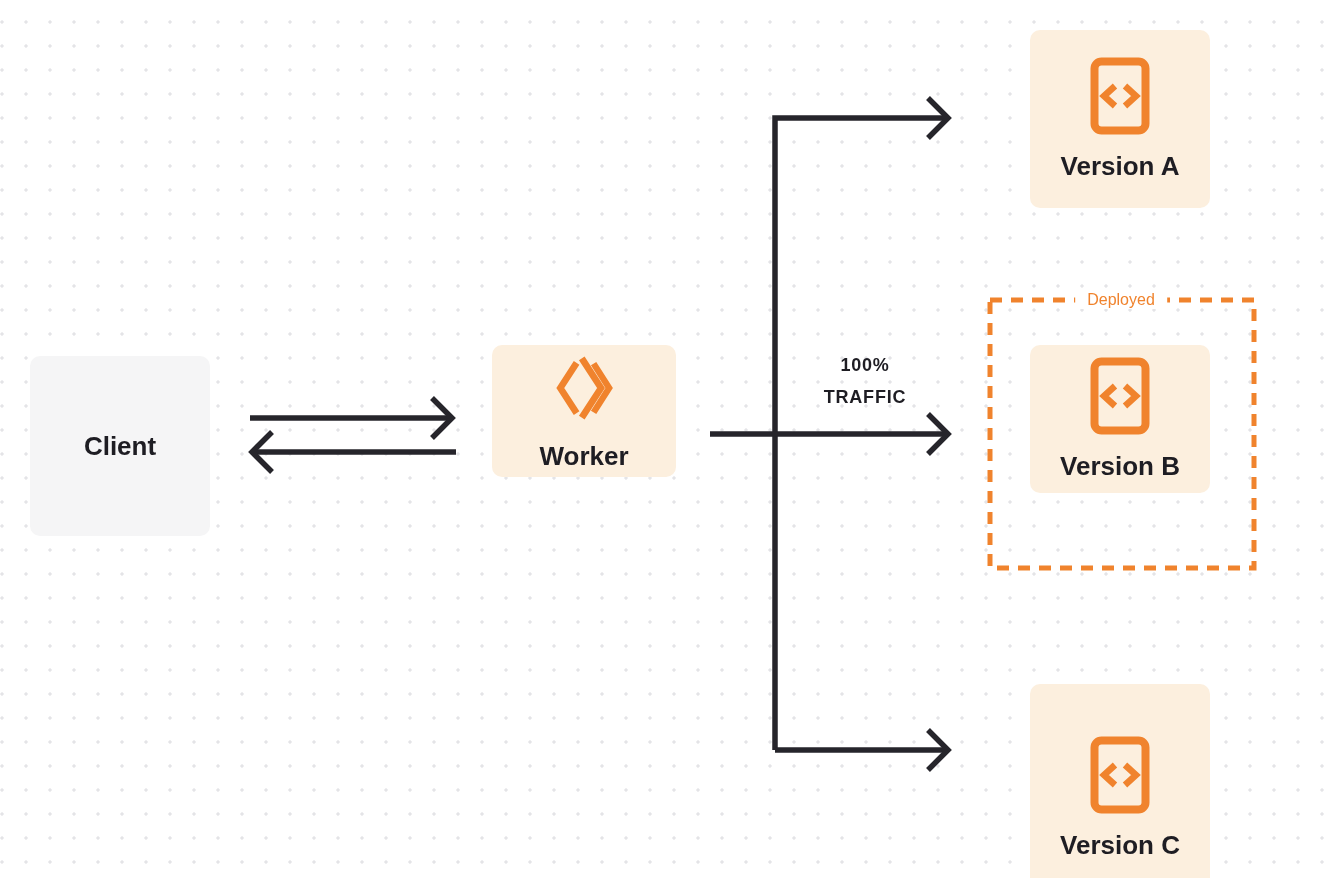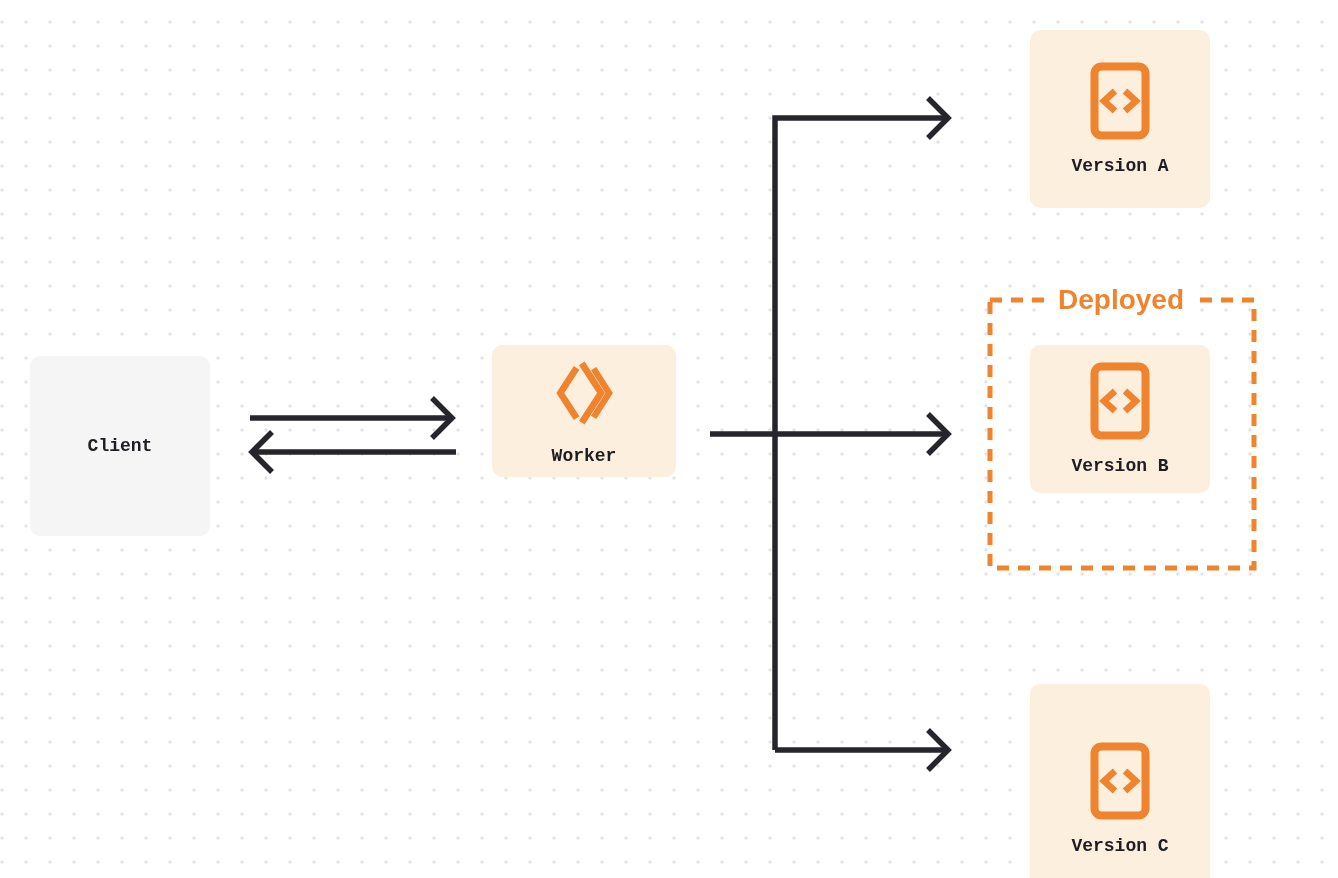--- a/index.html
+++ b/index.html
@@ -41,25 +41,24 @@
     border-radius: 10px;
     display: flex;
     flex-direction: column;
     align-items: center;
     justify-content: center;
     gap: 16px;
   }
   .card.gray  { background: var(--card-gray, #f5f5f6); }
   .card.peach { background: var(--card-peach, #fcefde); }
   .card-label {
-    font-size: 18px;
+    font-size: 26px;
     font-weight: 700;
     color: var(--text-dark, #1e1d23);
     white-space: nowrap;
-    font-family: Liberation Mono, monospace;
   }
   #client-card  { left: 30px;   top: 356px; width: 180px; height: 180px; }
   #worker-card  { left: 492px;  top: 345px; width: 184px; height: 132px; }
   #version-a-card { left: 1030px; top: 30px;  width: 180px; height: 178px; }
   #version-b-card { left: 1030px; top: 345px; width: 180px; height: 148px; }
   #version-c-card { left: 1030px; top: 684px; width: 180px; height: 229px; }
 
   .icon-stroke {
     stroke: var(--accent-orange, #f0832d);
     fill: none;
@@ -70,22 +69,22 @@
   .worker-icon  { width: 74px; height: 74px; }
   .version-icon { width: 60px; height: 78px; }
 
   .deployed-label {
     position: absolute;
     left: 1121px;
     top: 300px;
     transform: translate(-50%, -50%);
     background: var(--background, #ffffff);
     padding: 0 12px;
-    font-size: 28px;
-    font-weight: 700;
+    font-size: 16px;
+    font-weight: 400;
     color: var(--accent-orange, #f0832d);
     white-space: nowrap;
   }
   .traffic-label {
     position: absolute;
     left: 865px;
     top: 381px;
     transform: translate(-50%, -50%);
     text-align: center;
     font-size: 18px;
@@ -166,14 +165,18 @@
     <svg class="version-icon" viewBox="0 0 60 78">
       <rect class="icon-stroke" stroke-width="8" x="4.5" y="4.5" width="51" height="69" rx="7"></rect>
       <path class="icon-stroke" stroke-width="6.5" d="M25 29 L14 39 L25 49"></path>
       <path class="icon-stroke" stroke-width="6.5" d="M35 29 L46 39 L35 49"></path>
     </svg>
     <span class="card-label">Version C</span>
   </div>
 
   <div class="deployed-label">Deployed</div>
 
+  <div class="traffic-label">
+    <div>100%</div>
+    <div>TRAFFIC</div>
+  </div>
 
 </div>
 
 </body></html>

